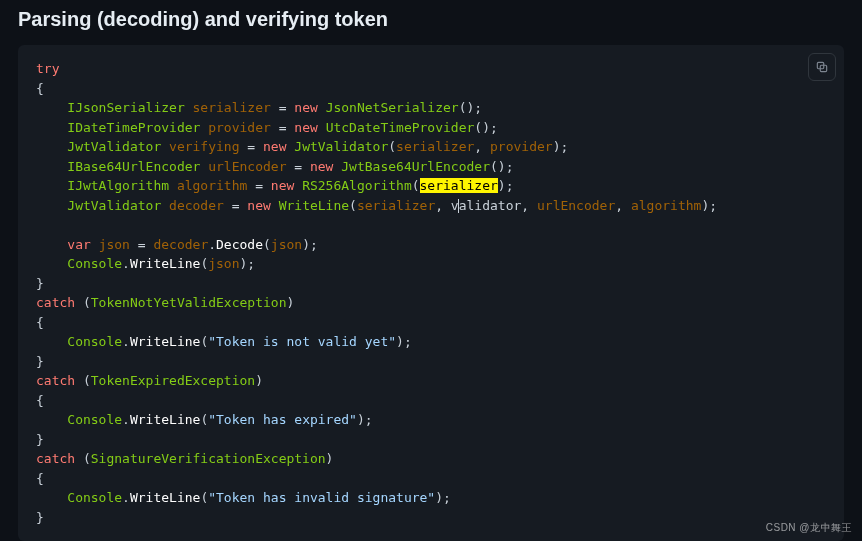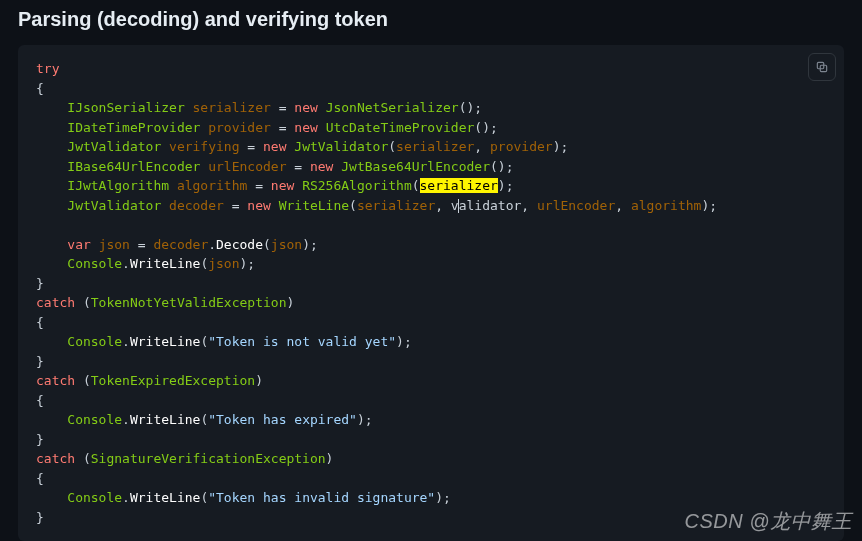--- a/index.html
+++ b/index.html
@@ -50,24 +50,23 @@
   .type { color: #84cc16; }
   .ident { color: #a16207; }
   .method { color: #ffffff; }
   .str { color: #a5d6ff; }
   .highlight { background: #fff500; color: #000; }
   .watermark {
     position: absolute;
     right: 10px;
     bottom: 6px;
     color: rgba(255,255,255,0.55);
-    font-size: 20px;
+    font-size: 10px;
     letter-spacing: 0.5px;
     pointer-events: none;
-    font-style: italic;
   }
   .cursor { display:inline-block; width:1px; height:14px; background:#c9d1d9; vertical-align:middle; margin:0 -0.5px; }
 </style>
 </head>
 <body>
 
 <h2 class="heading">Parsing (decoding) and verifying token</h2>
 
 <div class="code-block">
   <div class="copy-btn">

